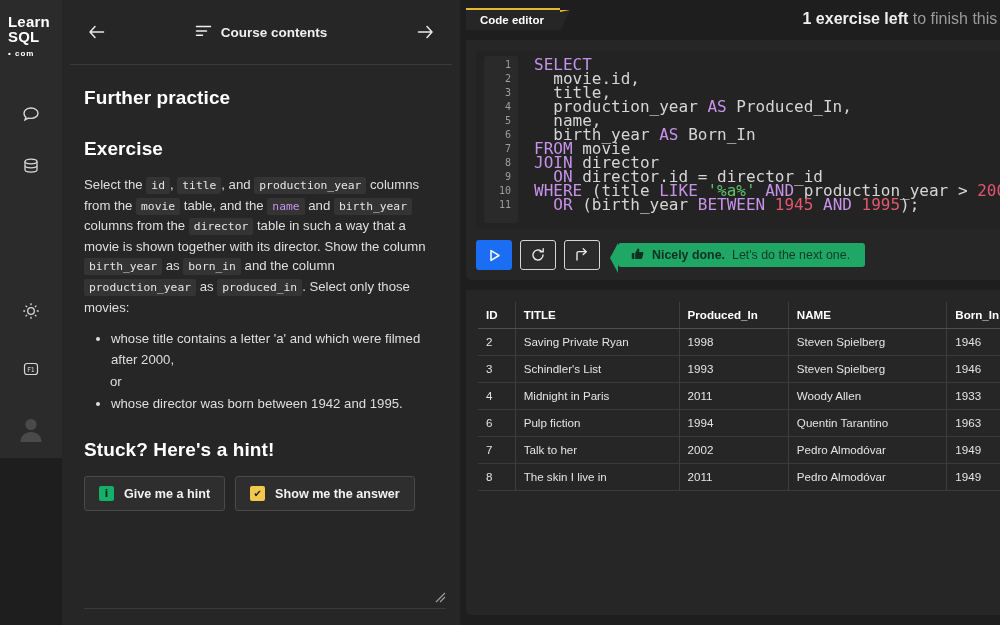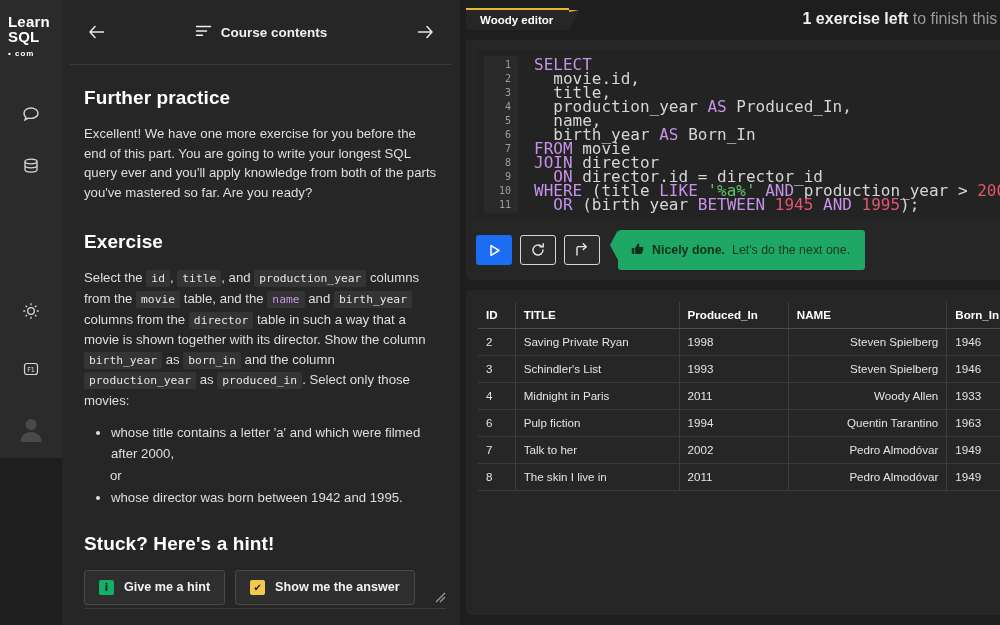--- a/index.html
+++ b/index.html
@@ -224,21 +224,21 @@
     background: #2b2b2b; border: 1px solid #d6d6d6;
     display:flex;align-items:center;justify-content:center;
     color:#e8e8e8; cursor:pointer;
   }
   .success {
     position: relative;
     margin-left: 10px;
     background: #1fa765;
     color: #10301f;
     border-radius: 3px;
-    height: 40px;
+    height: 24px;
     display:flex;align-items:center;gap:7px;
     padding: 0 15px 0 13px;
     font-size: 12.4px;
   }
   .success::before {
     content:""; position:absolute; left:-8px; top:0;
     width:0;height:0;border-style:solid;
     border-width: 15px 8px 15px 0;
     border-color: transparent #1fa765 transparent transparent;
   }
@@ -275,21 +275,21 @@
     border-bottom: 1px solid #3a3a3a;
     border-right: 1px solid #3d3d3d;
     white-space: nowrap;
     overflow: hidden;
     text-overflow: ellipsis;
   }
   table.results th:last-child, table.results td:last-child { border-right: none; }
   .col-id    { width: 34px; }
   .col-title { width: 150px; }
   .col-prod  { width: 100px; }
-  .col-name  { width: 145px; text-align: right; }
+  .col-name  { width: 145px; }
   .col-born  { width: 70px; }
 </style>
 </head>
 <body>
 
 <div class="rail">
   <div class="logo">
     <span class="l1">Learn</span>
     <span class="l2">SQL</span>
     <span class="l3">• com</span>
@@ -354,21 +354,20 @@
     <div class="nav-arrow">
       <svg width="20" height="18" viewBox="0 0 20 18" fill="none" stroke="#e9e9e9" stroke-width="1.5" stroke-linecap="round" stroke-linejoin="round">
         <path d="M3.5 9h13M12 3.6L17 9l-5 5.4"></path>
       </svg>
     </div>
   </div>
   <div class="lesson-rule"></div>
 
   <div class="lesson-body">
     <h2 class="sec">Further practice</h2>
-    <p class="para">Excellent! We have one more exercise for you before the end of this part. You are going to write your longest SQL query ever and you'll apply knowledge from both of the parts you've mastered so far. Are you ready?</p>
 
     <h2 class="sec second">Exercise</h2>
 
     <p class="para">
       <span>Select the</span>
       <code class="tok">id</code><span>,</span>
       <code class="tok">title</code><span>, and</span>
       <code class="tok">production_year</code>
       <span>columns from the</span>
       <code class="tok">movie</code>
@@ -413,21 +412,21 @@
     <svg width="13" height="13" viewBox="0 0 13 13" stroke="#c9c9c9" stroke-width="1.1">
       <path d="M12 3L3 12M12 7L7 12"></path>
     </svg>
   </div>
 </div>
 
 <div class="right">
 
   <div class="tabstrip">
     <div class="tab active">
-      <span>Woody editor</span>
+      <span>Code editor</span>
     </div>
     <div class="status-right">
       <b>1 exercise left</b><span> to finish this part</span>
     </div>
   </div>
 
   <div class="editor-panel">
     <div class="code-box">
       <div class="gutter" id="gutter">
           <div>1</div>

